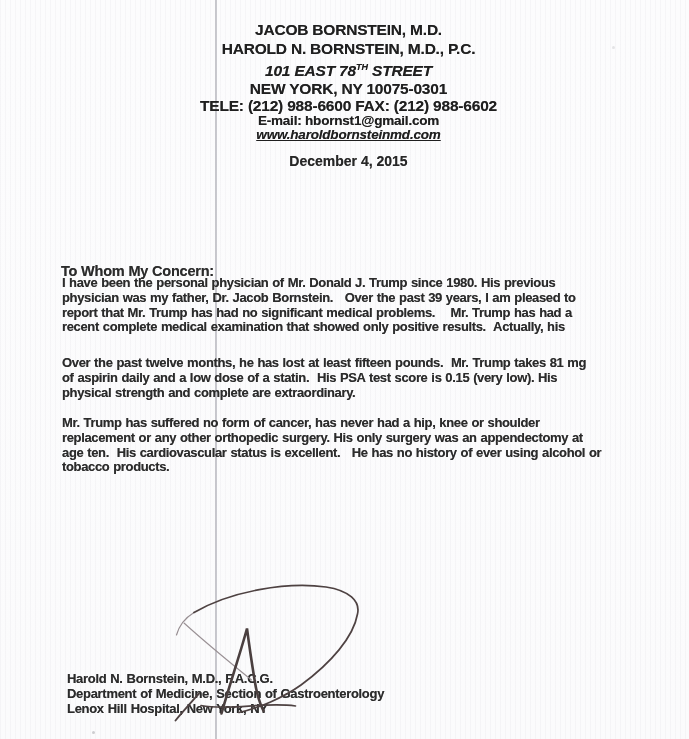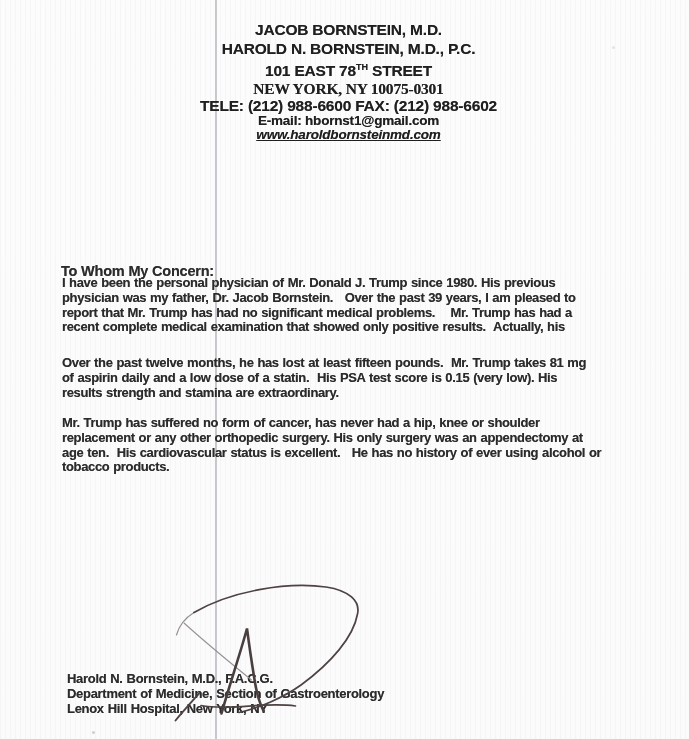--- a/index.html
+++ b/index.html
@@ -18,22 +18,22 @@
   .fold-line{
     position:absolute;left:215px;top:0;width:1.5px;height:739px;
     background:rgba(158,158,168,0.55);
   }
   .letterhead{
     position:absolute;top:20px;left:8px;right:0;
     text-align:center;color:#1f1f1f;font-weight:bold;
   }
   .lh-big{font-size:15.5px;line-height:19px;letter-spacing:-0.2px;
     text-shadow:0 0 0.5px rgba(25,25,25,0.6);}
-  .lh-l3{line-height:18px;}
-  .lh-l4{line-height:17px;font-family:Liberation Serif, serif;}
+  .lh-l3{line-height:18px;font-style:italic;}
+  .lh-l4{line-height:17px;}
   .lh-l5{line-height:17px;}
   .lh-big sup{font-size:9px;vertical-align:6px;letter-spacing:0;}
   .lh-small{font-size:13.5px;line-height:13.5px;letter-spacing:-0.2px;
     text-shadow:0 0 0.4px rgba(25,25,25,0.6);}
   .lh-web{line-height:14px;text-decoration:underline;font-style:italic;}
   .date{
     position:absolute;top:153px;left:8px;right:0;text-align:center;
     font-size:14px;font-weight:bold;color:#272727;
     text-shadow:0 0 0.4px rgba(35,35,35,0.55);
   }
@@ -66,34 +66,35 @@
   <header class="letterhead">
     <div class="lh-big">JACOB BORNSTEIN, M.D.</div>
     <div class="lh-big">HAROLD N. BORNSTEIN, M.D., P.C.</div>
     <div class="lh-big lh-l3"><span>101 EAST 78</span><sup>TH</sup><span> STREET</span></div>
     <div class="lh-big lh-l4">NEW YORK, NY 10075-0301</div>
     <div class="lh-big lh-l5">TELE: (212) 988-6600 FAX: (212) 988-6602</div>
     <div class="lh-small">E-mail: hbornst1@gmail.com</div>
     <div class="lh-small lh-web">www.haroldbornsteinmd.com</div>
   </header>
 
+  <div class="date">December 4, 2015</div>
 
   <div class="salutation">To Whom My Concern:</div>
 
   <div class="para" style="top:276px">
     <div class="bline">I have been the personal physician of Mr. Donald J. Trump since 1980. His previous</div>
     <div class="bline">physician was my father, Dr. Jacob Bornstein.   Over the past 39 years, I am pleased to</div>
     <div class="bline">report that Mr. Trump has had no significant medical problems.    Mr. Trump has had a</div>
     <div class="bline">recent complete medical examination that showed only positive results.  Actually, his</div>
   </div>
 
   <div class="para" style="top:356px">
     <div class="bline">Over the past twelve months, he has lost at least fifteen pounds.  Mr. Trump takes 81 mg</div>
     <div class="bline">of aspirin daily and a low dose of a statin.  His PSA test score is 0.15 (very low). His</div>
-    <div class="bline">results strength and stamina are extraordinary.</div>
+    <div class="bline">physical strength and complete are extraordinary.</div>
   </div>
 
   <div class="para" style="top:416px">
     <div class="bline">Mr. Trump has suffered no form of cancer, has never had a hip, knee or shoulder</div>
     <div class="bline">replacement or any other orthopedic surgery. His only surgery was an appendectomy at</div>
     <div class="bline">age ten.  His cardiovascular status is excellent.   He has no history of ever using alcohol or</div>
     <div class="bline">tobacco products.</div>
   </div>
 
 

